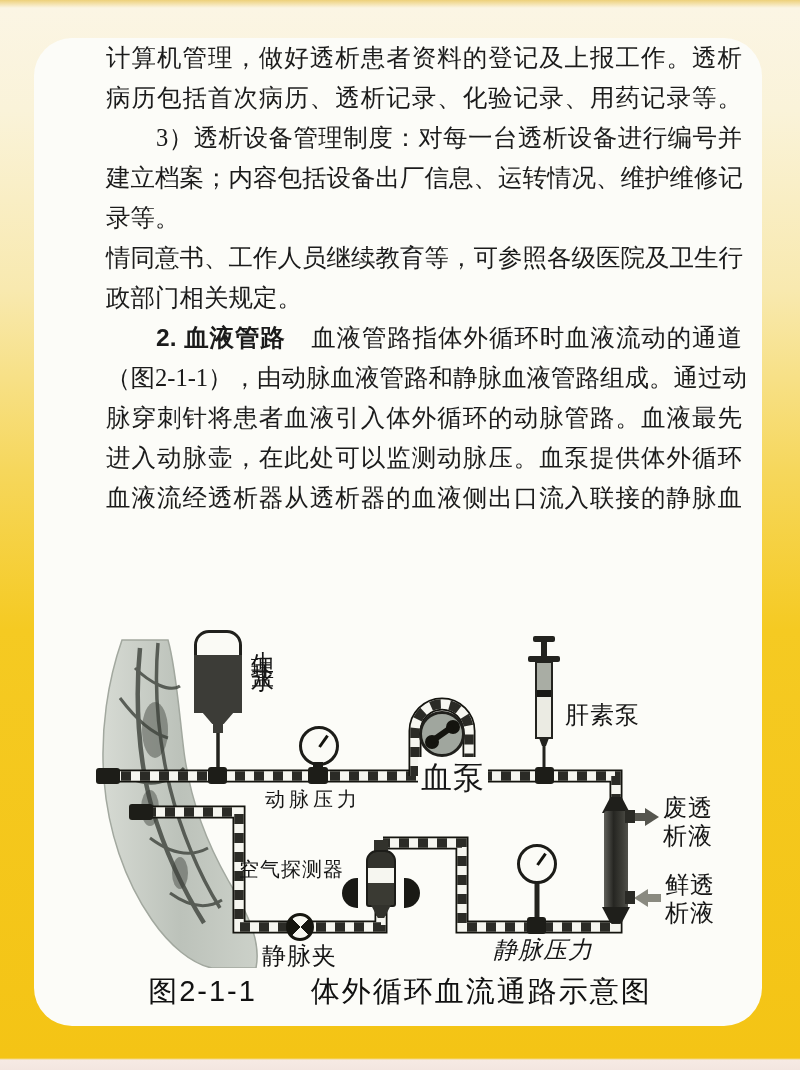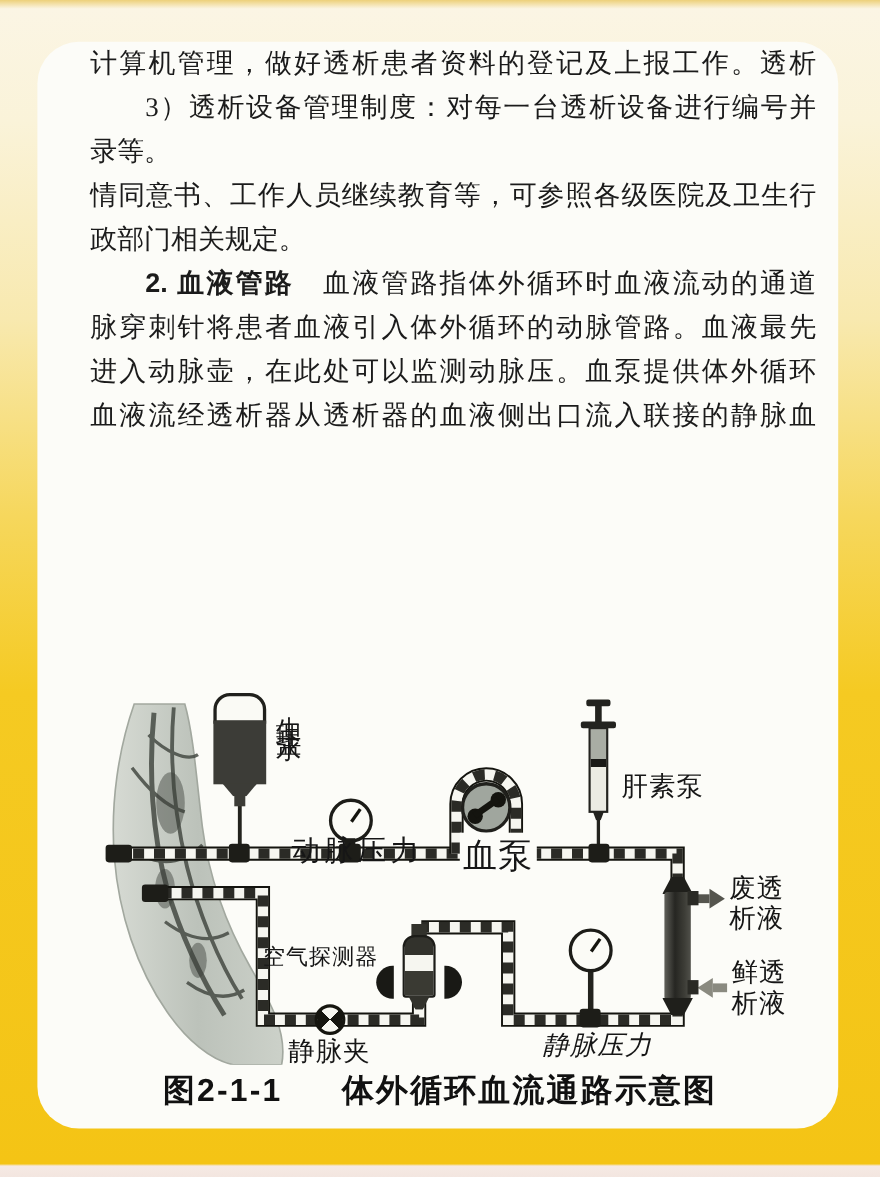--- a/index.html
+++ b/index.html
@@ -2,49 +2,52 @@
 <html><head>
 <meta charset="utf-8">
 <style>
   html,body{margin:0;padding:0;}
   .stage{position:relative;width:800px;height:1070px;overflow:hidden;
     background:linear-gradient(180deg,#edd07a 0px,#fbf5e4 8px,#faf3d9 110px,#f8e9af 290px,#f6d75c 470px,#f5ca22 630px,#f4c415 1058px,#f6eae4 1060px,#f3e6e0 1070px);
     font-family:"Liberation Serif","DejaVu Serif",serif;}
   .page-card{position:absolute;left:34px;top:38px;width:728px;height:988px;background:#fcfcf8;border-radius:38px;}
   
   .textblock{position:absolute;left:82px;top:38px;width:660px;font-size:24.5px;line-height:40px;color:#1b1b1b;}
-  .tline{text-align:justify;text-align-last:justify;white-space:nowrap;}
+  .tline{text-align:justify;text-align-last:justify;white-space:nowrap;margin-left:24px;}
   .tline.nofill{text-align-last:left;}
   .tline.indent{text-indent:50px;}
   .bseg{font-family:"Liberation Sans",sans-serif;font-weight:bold;}
   
   .arm-svg{position:absolute;left:80px;top:638px;z-index:1;}
   .tubes{position:absolute;left:0;top:0;z-index:2;}
   .comp{position:absolute;z-index:3;}
   .dlabel{position:absolute;z-index:4;font-size:24px;color:#161616;letter-spacing:1px;white-space:nowrap;}
   .junction{position:absolute;z-index:3;background:#1d1d18;border-radius:3px;}
   .gauge{position:absolute;z-index:3;width:40px;height:40px;border:3px solid #1c1c18;border-radius:50%;background:#fbfbf6;box-sizing:border-box;}
   .needle{position:absolute;left:16px;top:4px;width:3px;height:14px;background:#14140e;transform-origin:50% 100%;transform:rotate(35deg);}
   .caption{position:absolute;left:0;top:972px;width:800px;display:flex;justify-content:center;gap:54px;
-    font-family:"Liberation Sans",sans-serif;font-weight:bold;font-size:29px;color:#111;letter-spacing:2px;z-index:4;}
+    font-family:"Liberation Sans",sans-serif;font-weight:normal;font-size:29px;color:#111;letter-spacing:2px;z-index:4;}
 </style>
 </head>
 <body>
 
 <div class="stage">
 
   <div class="page-card"></div>
 
   <div class="textblock" id="textblock">
       <div class="tline"><span>计算机管理，做好透析患者资料的登记及上报工作。透析</span></div>
+      <div class="tline"><span>病历包括首次病历、透析记录、化验记录、用药记录等。</span></div>
       <div class="tline indent"><span>3）透析设备管理制度：对每一台透析设备进行编号并</span></div>
+      <div class="tline"><span>建立档案；内容包括设备出厂信息、运转情况、维护维修记</span></div>
       <div class="tline nofill"><span>录等。</span></div>
       <div class="tline"><span>情同意书、工作人员继续教育等，可参照各级医院及卫生行</span></div>
       <div class="tline nofill"><span>政部门相关规定。</span></div>
       <div class="tline indent"><span class="bseg">2. 血液管路</span><span>　血液管路指体外循环时血液流动的通道</span></div>
+      <div class="tline"><span>（图2-1-1），由动脉血液管路和静脉血液管路组成。通过动</span></div>
       <div class="tline"><span>脉穿刺针将患者血液引入体外循环的动脉管路。血液最先</span></div>
       <div class="tline"><span>进入动脉壶，在此处可以监测动脉压。血泵提供体外循环</span></div>
       <div class="tline"><span>血液流经透析器从透析器的血液侧出口流入联接的静脉血</span></div>
     </div>
 
   <svg class="arm-svg" width="185" height="330" viewBox="0 0 185 330">
     <defs>
       <linearGradient id="armGrad" x1="0" y1="0" x2="1" y2="0">
         <stop offset="0" stop-color="#d6dad3"></stop>
           <stop offset="0.5" stop-color="#bcc2ba"></stop>
@@ -105,21 +108,21 @@
   <div class="comp" style="left:194px;top:630px;width:48px;height:28px;border:3px solid #20201c;border-radius:15px 15px 0 0;background:#fafaf5;box-sizing:border-box;"></div>
   <div class="comp" style="left:194px;top:655px;width:48px;height:58px;background:#3c3c37;"></div>
   <div class="comp" style="left:202px;top:712px;width:32px;height:12px;background:#3c3c37;clip-path:polygon(0 0,100% 0,68% 100%,32% 100%);"></div>
   <div class="comp" style="left:213px;top:723px;width:10px;height:10px;background:#3c3c37;"></div>
   <div class="dlabel" style="left:247px;top:633px;writing-mode:vertical-rl;font-size:23px;letter-spacing:6px;">生理盐水</div>
 
   <div class="gauge" style="left:299px;top:726px;">
     <div class="needle"></div>
   </div>
   <div class="comp" style="left:313px;top:762px;width:10px;height:8px;background:#1c1c18;"></div>
-  <div class="dlabel" style="left:265px;top:756px;font-size:26px;letter-spacing:4px;">动脉压力</div>
+  <div class="dlabel" style="left:265px;top:786px;font-size:20px;letter-spacing:4px;">动脉压力</div>
 
   <div class="junction" style="left:96px;top:768px;width:24px;height:16px;"></div>
   <div class="junction" style="left:129px;top:804px;width:24px;height:16px;"></div>
   <div class="junction" style="left:208px;top:767px;width:19px;height:17px;"></div>
   <div class="junction" style="left:308px;top:767px;width:20px;height:17px;"></div>
   <div class="junction" style="left:535px;top:767px;width:19px;height:17px;"></div>
   <div class="junction" style="left:527px;top:917px;width:19px;height:17px;"></div>
 
   <div class="comp" style="left:419px;top:711px;width:46px;height:46px;border:3px solid #20201c;border-radius:50%;background:#a0a69e;box-sizing:border-box;">
     <div style="position:absolute;left:3px;top:21px;width:14px;height:14px;border-radius:50%;background:#14140f;"></div>

